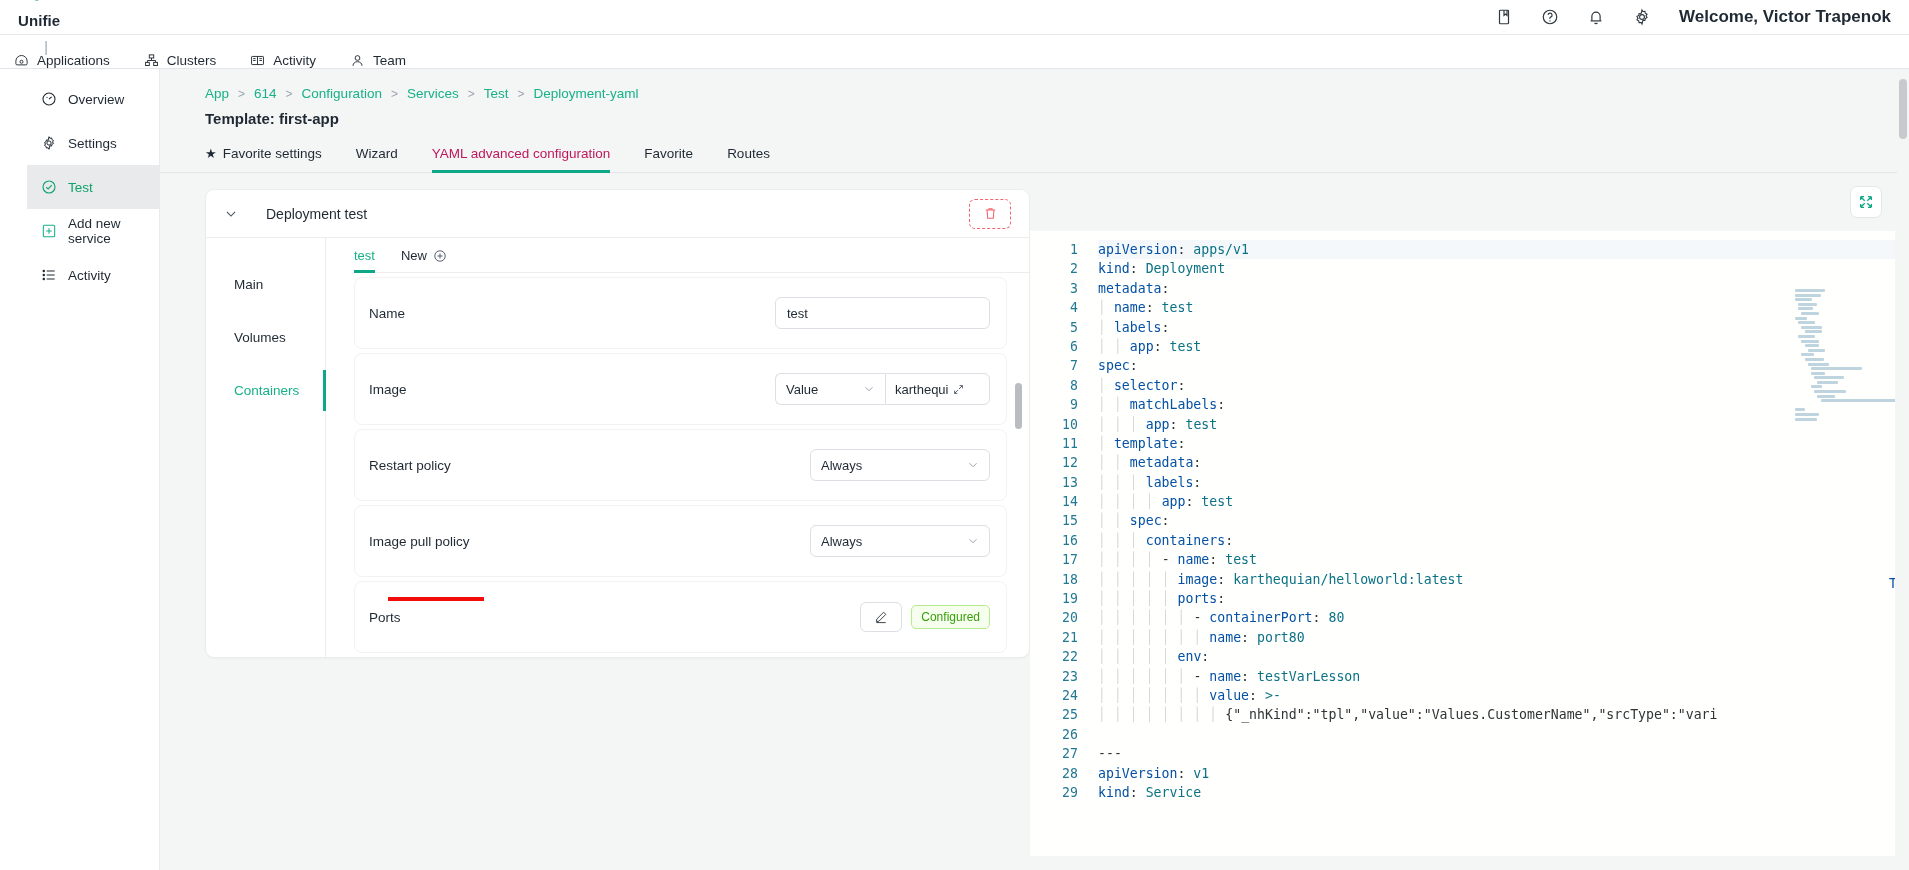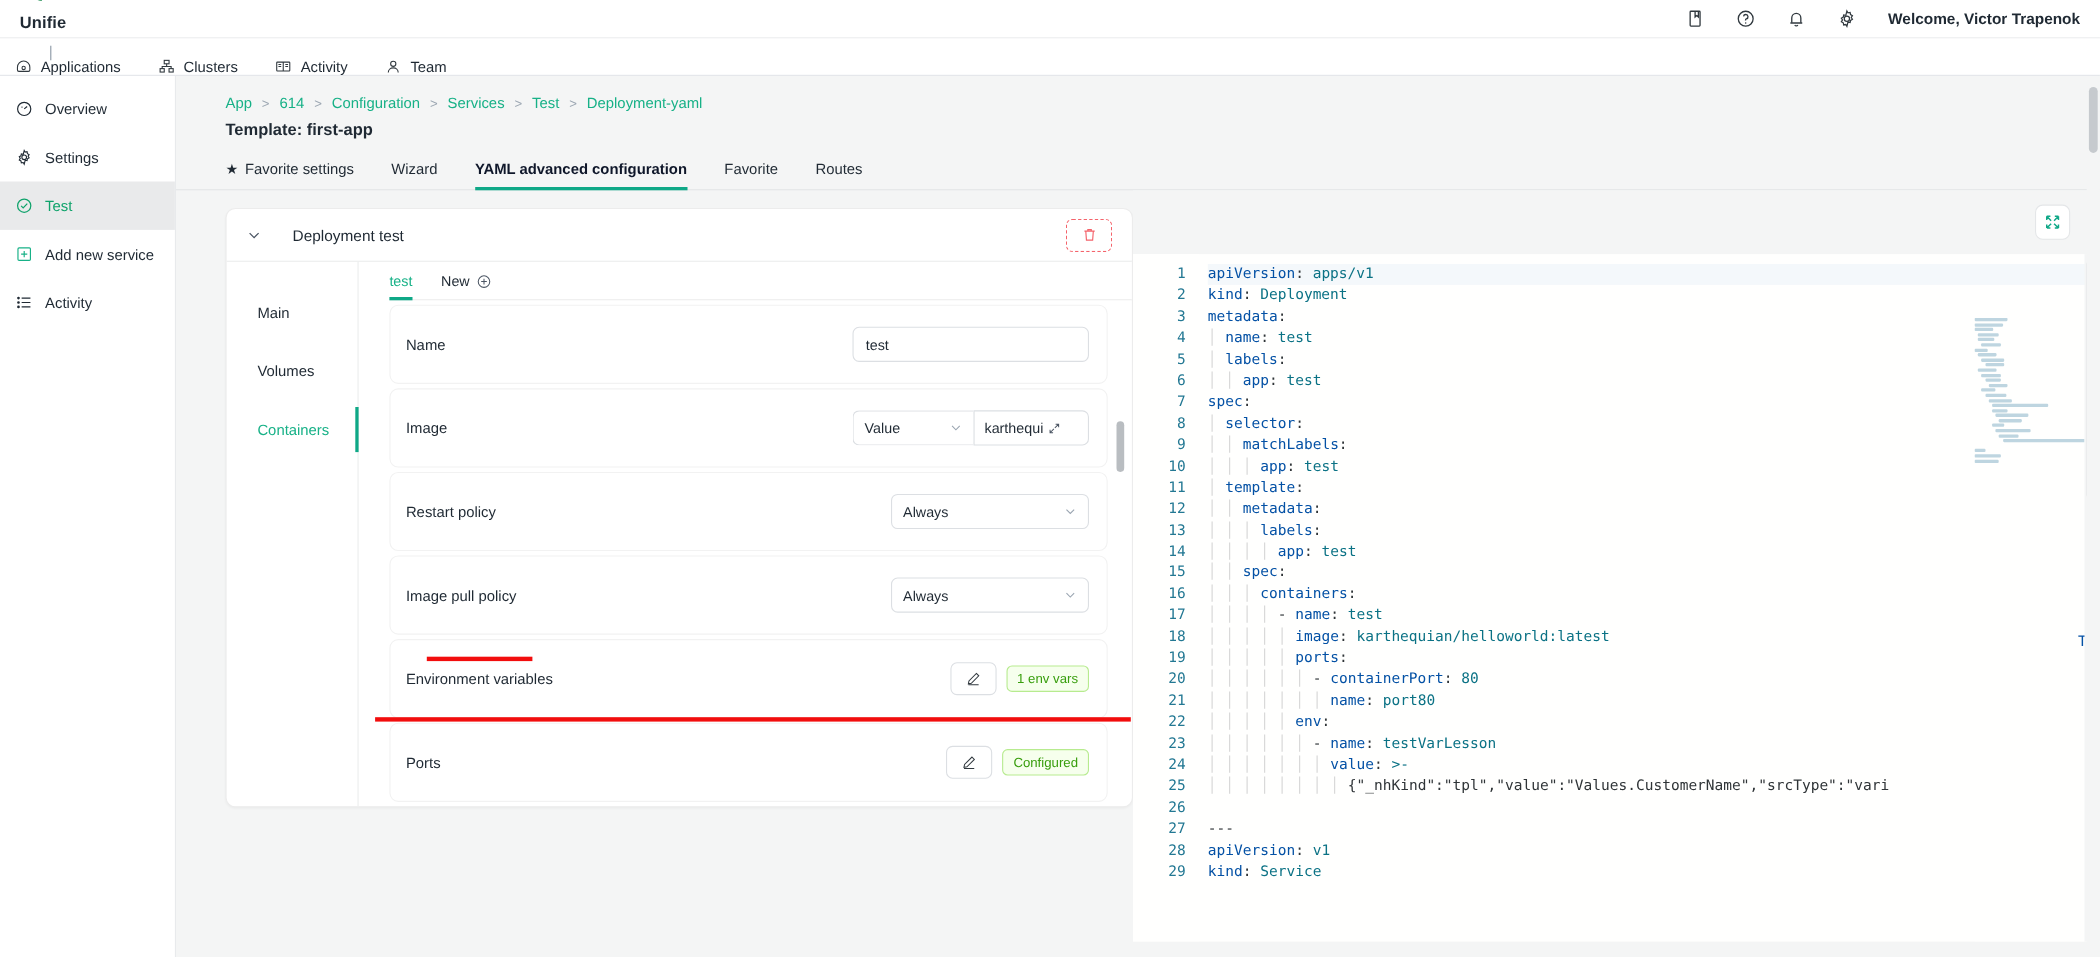--- a/index.html
+++ b/index.html
@@ -21,21 +21,21 @@
   }
   .brand { display: flex; align-items: center; gap: 10px; flex-direction: column; }
   .brand-logo { width: 22px; height: 22px; display: block; }
   .brand-name { font-size: 15px; font-weight: bold; color: #1f2933; letter-spacing: .1px;}
   .brand-sep { color: #9aa5b1; font-size: 14px; margin-left: 14px; }
   .topbar-right {
     margin-left: auto;
     display: flex; align-items: center; gap: 28px;
   }
   .ticon { width: 18px; height: 18px; display: block; color: #31393f; cursor: pointer; }
-  .welcome { font-size: 14px; font-weight: bold; color: #1f2933; white-space: nowrap; }
+  .welcome { font-size: 17px; font-weight: bold; color: #1f2933; white-space: nowrap; }
 
   
   .navbar {
     height: 34px;
     display: flex; align-items: center;
     padding: 0 14px;
     border-bottom: 1px solid #e1e4e8;
     background: #fff;
     gap: 34px;
   }
@@ -54,20 +54,21 @@
     width: 160px; flex: 0 0 160px;
     background: #fff;
     border-right: 1px solid #e8eaec;
     padding-top: 8px;
   }
   .side-item {
     display: flex; align-items: center; gap: 11px;
     height: 44px; padding: 0 14px;
     font-size: 13.5px; color: #1f2933;
     cursor: pointer;
+    margin-left: 27px;
   }
   .side-item svg { width: 16px; height: 16px; display:block; flex:0 0 16px;}
   .side-item.active { background: #e9eaeb; color: #0fa36b; }
   .side-item.active svg { color: #0fa36b; }
 
   
   .main {
     flex: 1 1 auto;
     background: #f4f5f5;
     position: relative;
@@ -91,21 +92,21 @@
     margin-right: 0;
   }
   .tab {
     padding-bottom: 9px;
     font-size: 13.5px; color: #1f2933;
     cursor: pointer;
     display: flex; align-items: center; gap: 6px;
     border-bottom: 3px solid transparent;
     margin-bottom: -1px;
   }
-  .tab.active { color: #0f172a; border-bottom-color: #0fa887; font-weight: bold; }
+  .tab.active { color: #be185d; border-bottom-color: #0fa887; }
   .star { color: #1f2933; font-size: 13px; }
 
   
   .split { display: flex; height: calc(100% - 118px); }
   .left-pane { width: 870px; flex: 0 0 870px; position: relative; padding: 16px 0 0 45px; }
 
   .card {
     background: #fff;
     border: 1px solid #ececec;
     border-radius: 9px;
@@ -533,33 +534,20 @@
                 <div class="row-ctl">
                   <div class="sel">
                     <span>Always</span>
                     <svg class="cd" viewBox="0 0 24 24" fill="none" stroke="currentColor" stroke-width="2">
                       <path d="M5 8.5L12 15.5L19 8.5"></path>
                     </svg>
                   </div>
                 </div>
               </div>
 
-              <div class="row">
-                <span class="row-label">Environment variables</span>
-                <div class="row-ctl">
-                  <div class="icon-btn">
-                    <svg viewBox="0 0 24 24" fill="none" stroke="currentColor" stroke-width="1.6">
-                      <path d="M16.5 3.8l3.7 3.7L8.6 19.1l-4.6.9.9-4.6z"></path>
-                        <path d="M4 21.6h16"></path>
-                    </svg>
-                  </div>
-                  <div class="badge green">1 env vars</div>
-                </div>
-                <div class="row-underline"></div>
-              </div>
 
               <div class="row">
                 <span class="row-label">Ports</span>
                 <div class="row-ctl">
                   <div class="icon-btn">
                     <svg viewBox="0 0 24 24" fill="none" stroke="currentColor" stroke-width="1.6">
                       <path d="M16.5 3.8l3.7 3.7L8.6 19.1l-4.6.9.9-4.6z"></path>
                         <path d="M4 21.6h16"></path>
                     </svg>
                   </div>

